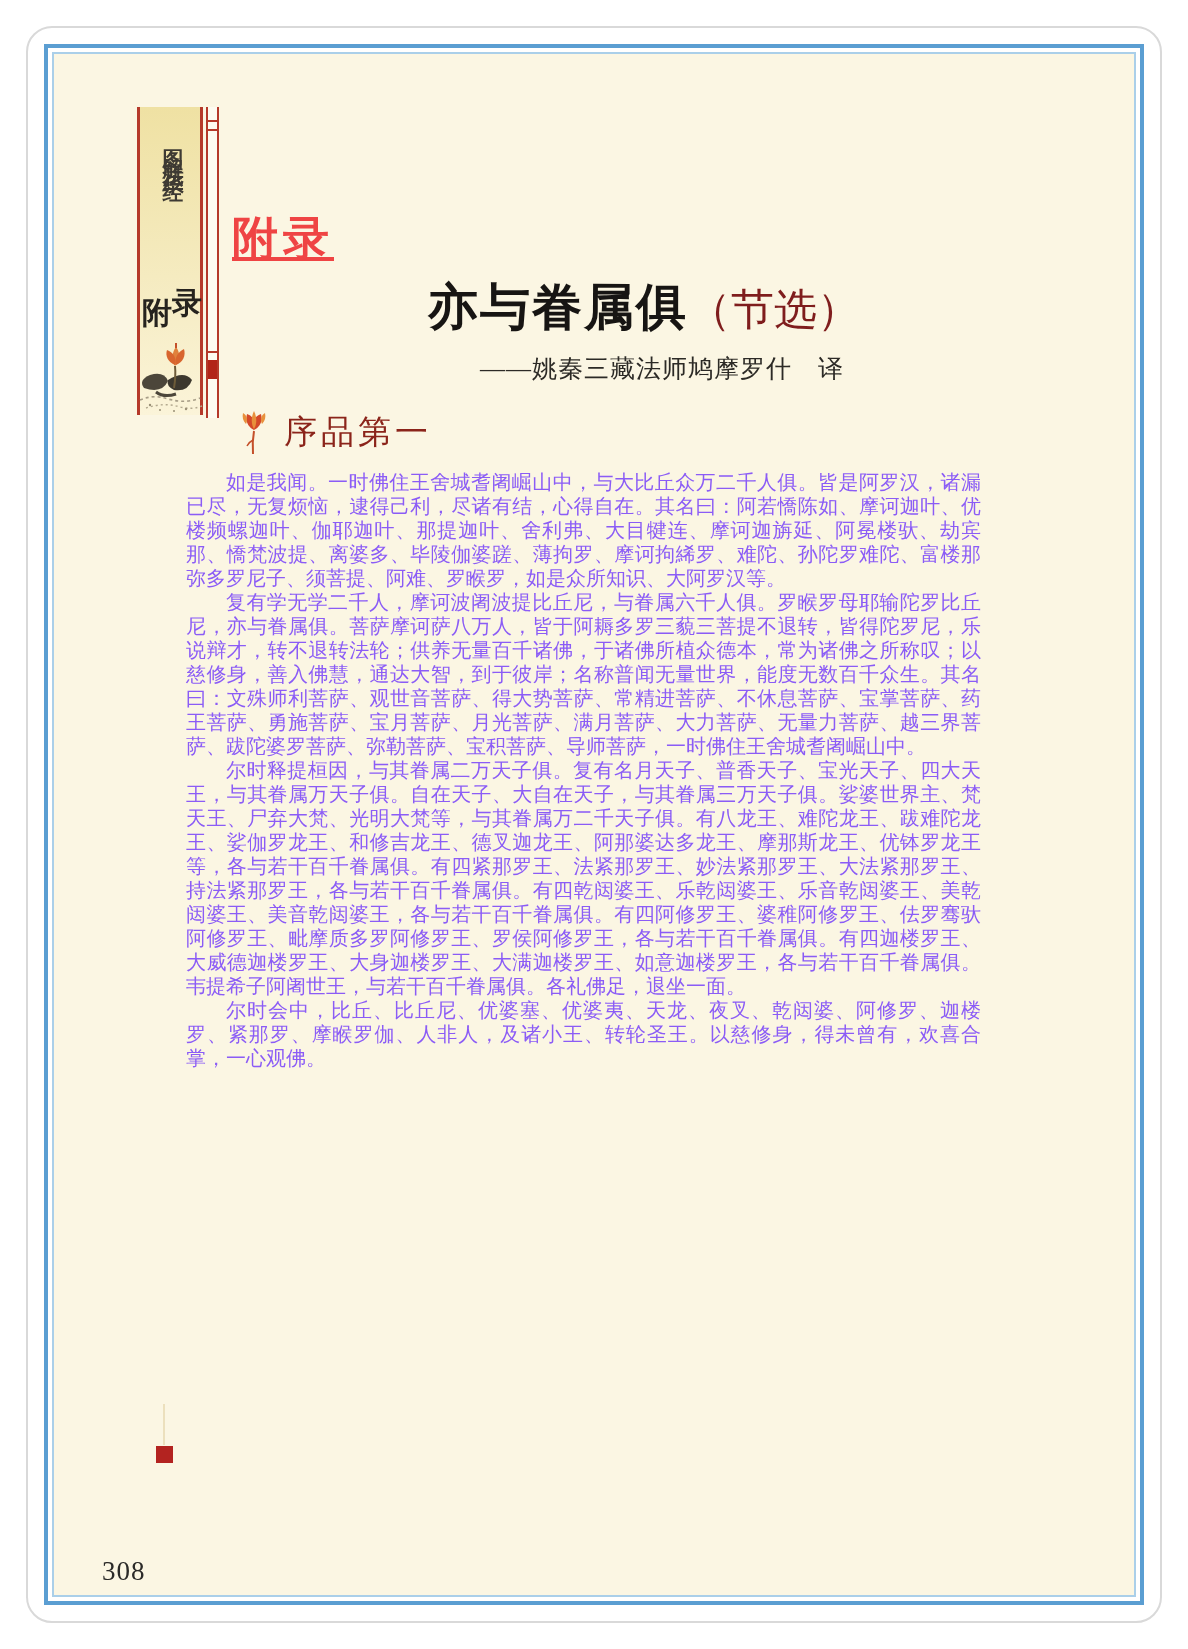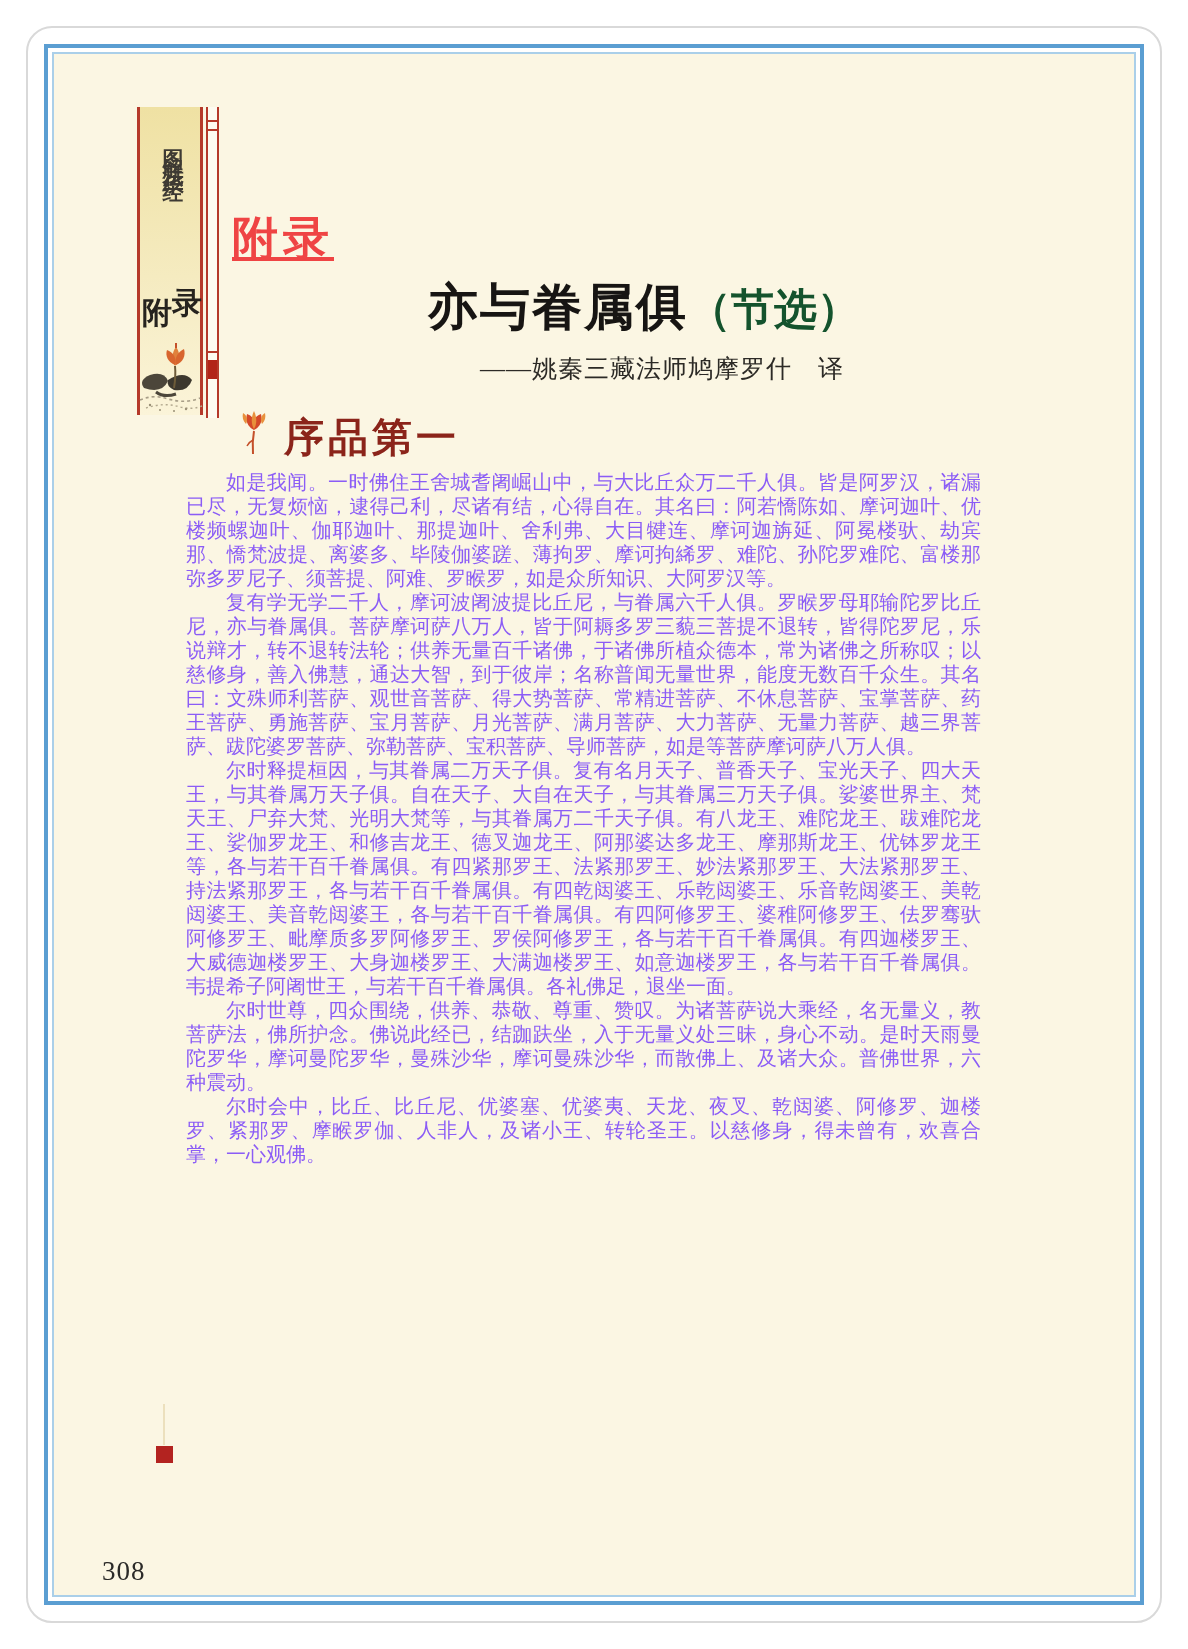--- a/index.html
+++ b/index.html
@@ -42,31 +42,31 @@
   }
   .tab-strip .hline{position:absolute;left:0;width:100%;height:2px;background:#b5392a;}
   .tab-strip .block{position:absolute;left:0;width:100%;background:#b22418;}
   
   .appendix-heading{
     position:absolute;left:232px;top:208px;
     font-size:46px;font-weight:bold;color:#ef4444;letter-spacing:5px;text-decoration:underline;
   }
   .sutra-title{position:absolute;left:428px;top:274px;white-space:nowrap;color:#171513;}
   .sutra-title .main{font-size:50px;font-weight:bold;letter-spacing:2px;}
-  .sutra-title .suffix{font-size:43px;font-weight:700;color:#14532d;margin-top:19px;}
+  .sutra-title .suffix{font-size:43px;font-weight:400;color:#7f1d1d;margin-top:19px;}
   .byline{
     position:absolute;left:480px;top:352px;width:495px;text-align:left;
     font-size:25px;color:#2c2a26;letter-spacing:1px;
   }
   
   .chapter-row{position:absolute;left:238px;top:404px;height:52px;}
   .chapter-lotus{position:absolute;left:0px;top:2px;width:32px;height:52px;}
   .chapter-heading{
     position:absolute;left:46px;top:6px;white-space:nowrap;
-    font-size:40px;font-weight:bold;color:#8b241a;letter-spacing:4px;
+    font-size:33px;font-weight:normal;color:#8b241a;letter-spacing:4px;
   }
   
   .sutra-body{
     position:absolute;left:186px;top:470px;width:795px;
     font-size:20px;line-height:24px;color:#8b5cf6;
     text-align:justify;text-justify:inter-ideograph;
   }
   .sutra-body p{margin:0;text-indent:2em;}
   
   .stem-line{position:absolute;left:163px;top:1404px;width:2px;height:41px;background:#ece0bd;}
@@ -125,21 +125,20 @@
     <path d="M8 18 C5 15 4 11 5 7 C9 9 10 14 8 18Z" fill="#e8903c"></path>
     <path d="M24 18 C27 15 28 11 27 7 C23 9 22 14 24 18Z" fill="#e8903c"></path>
     <path d="M16 25 Q14 36 15 48" stroke="#c4502a" stroke-width="2" fill="none"></path>
     <path d="M15 34 Q11 36 9 40" stroke="#c4502a" stroke-width="1.5" fill="none"></path>
   </svg>
   <div class="chapter-heading">序品第一</div>
 </div>
 
 <div class="sutra-body">
   <p>如是我闻。一时佛住王舍城耆阇崛山中，与大比丘众万二千人俱。皆是阿罗汉，诸漏已尽，无复烦恼，逮得己利，尽诸有结，心得自在。其名曰：阿若憍陈如、摩诃迦叶、优楼频螺迦叶、伽耶迦叶、那提迦叶、舍利弗、大目犍连、摩诃迦旃延、阿冕楼驮、劫宾那、憍梵波提、离婆多、毕陵伽婆蹉、薄拘罗、摩诃拘絺罗、难陀、孙陀罗难陀、富楼那弥多罗尼子、须菩提、阿难、罗睺罗，如是众所知识、大阿罗汉等。</p>
-  <p>复有学无学二千人，摩诃波阇波提比丘尼，与眷属六千人俱。罗睺罗母耶输陀罗比丘尼，亦与眷属俱。菩萨摩诃萨八万人，皆于阿耨多罗三藐三菩提不退转，皆得陀罗尼，乐说辩才，转不退转法轮；供养无量百千诸佛，于诸佛所植众德本，常为诸佛之所称叹；以慈修身，善入佛慧，通达大智，到于彼岸；名称普闻无量世界，能度无数百千众生。其名曰：文殊师利菩萨、观世音菩萨、得大势菩萨、常精进菩萨、不休息菩萨、宝掌菩萨、药王菩萨、勇施菩萨、宝月菩萨、月光菩萨、满月菩萨、大力菩萨、无量力菩萨、越三界菩萨、跋陀婆罗菩萨、弥勒菩萨、宝积菩萨、导师菩萨，如是等菩萨摩诃萨八万人俱。</p>
+  <p>复有学无学二千人，摩诃波阇波提比丘尼，与眷属六千人俱。罗睺罗母耶输陀罗比丘尼，亦与眷属俱。菩萨摩诃萨八万人，皆于阿耨多罗三藐三菩提不退转，皆得陀罗尼，乐说辩才，转不退转法轮；供养无量百千诸佛，于诸佛所植众德本，常为诸佛之所称叹；以慈修身，善入佛慧，通达大智，到于彼岸；名称普闻无量世界，能度无数百千众生。其名曰：文殊师利菩萨、观世音菩萨、得大势菩萨、常精进菩萨、不休息菩萨、宝掌菩萨、药王菩萨、勇施菩萨、宝月菩萨、月光菩萨、满月菩萨、大力菩萨、无量力菩萨、越三界菩萨、跋陀婆罗菩萨、弥勒菩萨、宝积菩萨、导师菩萨，一时佛住王舍城耆阇崛山中。</p>
   <p>尔时释提桓因，与其眷属二万天子俱。复有名月天子、普香天子、宝光天子、四大天王，与其眷属万天子俱。自在天子、大自在天子，与其眷属三万天子俱。娑婆世界主、梵天王、尸弃大梵、光明大梵等，与其眷属万二千天子俱。有八龙王、难陀龙王、跋难陀龙王、娑伽罗龙王、和修吉龙王、德叉迦龙王、阿那婆达多龙王、摩那斯龙王、优钵罗龙王等，各与若干百千眷属俱。有四紧那罗王、法紧那罗王、妙法紧那罗王、大法紧那罗王、持法紧那罗王，各与若干百千眷属俱。有四乾闼婆王、乐乾闼婆王、乐音乾闼婆王、美乾闼婆王、美音乾闼婆王，各与若干百千眷属俱。有四阿修罗王、婆稚阿修罗王、佉罗骞驮阿修罗王、毗摩质多罗阿修罗王、罗侯阿修罗王，各与若干百千眷属俱。有四迦楼罗王、大威德迦楼罗王、大身迦楼罗王、大满迦楼罗王、如意迦楼罗王，各与若干百千眷属俱。韦提希子阿阇世王，与若干百千眷属俱。各礼佛足，退坐一面。</p>
-  <p>尔时世尊，四众围绕，供养、恭敬、尊重、赞叹。为诸菩萨说大乘经，名无量义，教菩萨法，佛所护念。佛说此经已，结跏趺坐，入于无量义处三昧，身心不动。是时天雨曼陀罗华，摩诃曼陀罗华，曼殊沙华，摩诃曼殊沙华，而散佛上、及诸大众。普佛世界，六种震动。</p>
   <p>尔时会中，比丘、比丘尼、优婆塞、优婆夷、天龙、夜叉、乾闼婆、阿修罗、迦楼罗、紧那罗、摩睺罗伽、人非人，及诸小王、转轮圣王。以慈修身，得未曾有，欢喜合掌，一心观佛。</p>
 </div>
 
 <div class="stem-line"></div>
 <div class="red-square"></div>
 <div class="page-number">308</div>
 
 </body></html>

